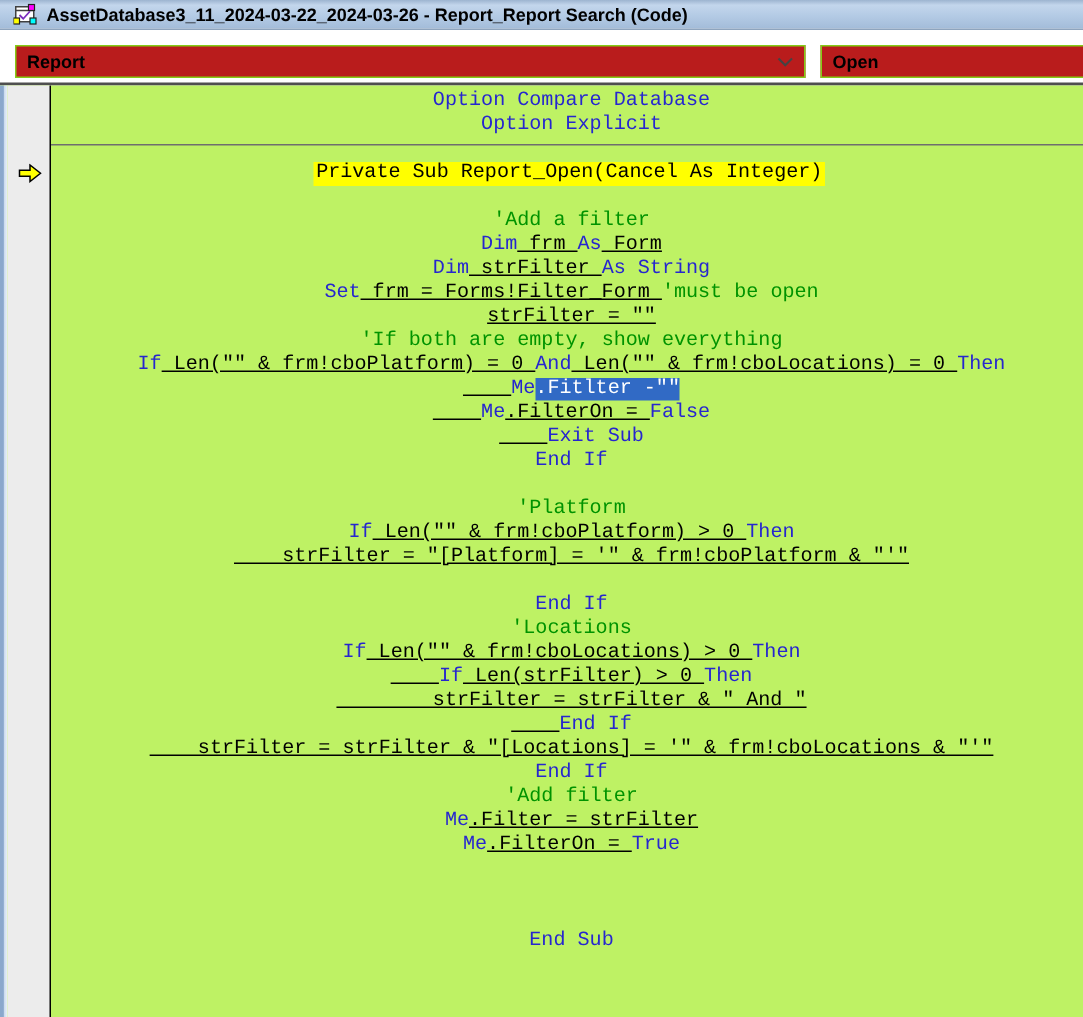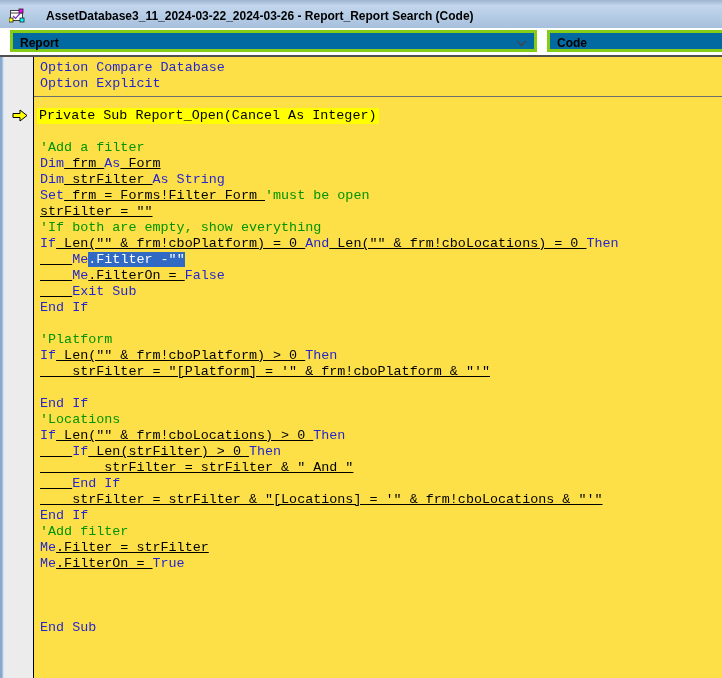--- a/index.html
+++ b/index.html
@@ -2,46 +2,46 @@
 <html><head>
 <meta charset="utf-8">
 <style>
   html,body{margin:0;padding:0;background:#ffffff;}
   #window{
     position:relative;width:722px;height:678px;overflow:hidden;
     font-family:"Liberation Sans",sans-serif;background:#ffffff;
   }
   
   #titlebar{
-    position:absolute;left:0;top:0;width:722px;height:32px;
+    position:absolute;left:0;top:0;width:722px;height:20px;
     background:linear-gradient(180deg,#9db4d0 0%,#c3d6ec 18%,#b4cbe5 55%,#a3bcd9 100%);
     border-bottom:1px solid #8ea4bd;
-    display:flex;align-items:center;box-sizing:border-box;padding-left:9px;gap:15px;
+    display:flex;align-items:center;box-sizing:border-box;padding-left:9px;
   }
   #titlebar .ticon{width:16px;height:16px;margin-right:6px;flex:0 0 auto;}
   #titlebar .ttext{font-size:12px;font-weight:600;color:#000;white-space:nowrap;}
   
   #toolbar{
     position:absolute;left:0;top:28px;width:722px;height:27px;background:#ffffff;
   }
   .combo{
-    position:absolute;top:2px;height:22px;background:#0369a1;
-    border:3px solid #84cc16;box-sizing:border-box;
+    position:absolute;top:2px;height:22px;background:#b91c1c;
+    border:1px solid #84cc16;box-sizing:border-box;
   }
   .combo .cval{
     position:absolute;left:7px;top:0;line-height:20px;font-size:12px;font-weight:700;color:#000;white-space:nowrap;
   }
   .combo .chev{position:absolute;right:7px;top:7px;width:11px;height:7px;}
   #combo-object{left:10px;width:527px;}
   #combo-proc{left:547px;width:210px;}
   #toolbar-border{
     position:absolute;left:0;top:55px;width:722px;height:2px;background:#4f4f4f;
   }
   
-  #codewin{position:absolute;left:0;top:57px;width:722px;height:621px;background:#fde047;}
+  #codewin{position:absolute;left:0;top:57px;width:722px;height:621px;background:#bef264;text-align:center;}
   #frame-left{
     position:absolute;left:0;top:0;width:5px;height:100%;
     background:linear-gradient(90deg,#8aa8cc 0%,#8aa8cc 45%,#c9daee 55%,#ecf3fa 100%);
   }
   #breakpoint-margin{
     position:absolute;left:5px;top:0;width:28px;height:100%;
     background:#ececec;border-right:1px solid #000;
   }
   #execution-arrow{position:absolute;left:7px;top:52px;width:16px;height:13px;}
   #code-editor{
@@ -80,21 +80,21 @@
   </div>
 
   <div id="toolbar">
     <div class="combo" id="combo-object">
       <span class="cval">Report</span>
       <svg class="chev" viewBox="0 0 11 7">
         <polyline points="1,1 5.5,5.5 10,1" fill="none" stroke="#444" stroke-width="1.4"></polyline>
       </svg>
     </div>
     <div class="combo" id="combo-proc">
-      <span class="cval">Code</span>
+      <span class="cval">Open</span>
 
     </div>
   </div>
   <div id="toolbar-border"></div>
 
   <div id="codewin">
     <div id="frame-left"></div>
     <div id="breakpoint-margin">
       <svg id="execution-arrow" viewBox="0 0 16 13" style="top: 52px;">
         <polygon points="1,4.5 8,4.5 8,1 15,6.5 8,12 8,8.5 1,8.5" fill="#ffff00" stroke="#000000" stroke-width="1" stroke-linejoin="miter"></polygon>

